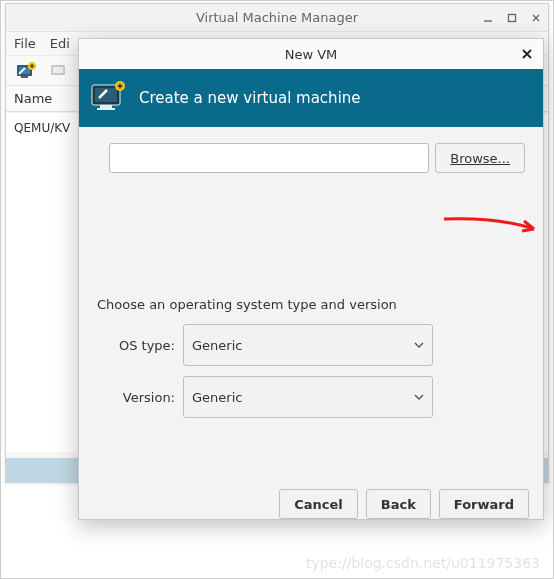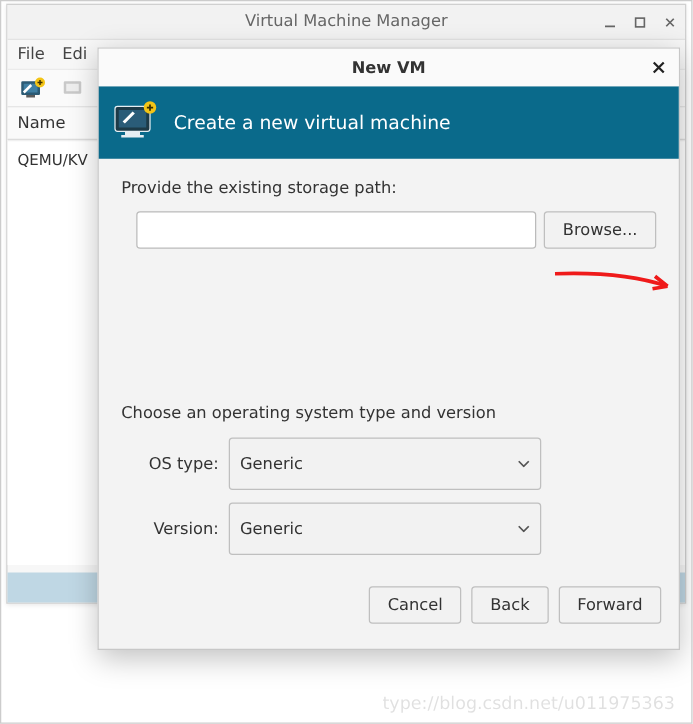--- a/index.html
+++ b/index.html
@@ -110,21 +110,21 @@
     border: 1px solid #c7c7c7;
     box-shadow: 0 6px 22px rgba(0,0,0,0.25);
   }
   .dialog-titlebar {
     height: 30px;
     background: #fafafa;
     display: flex;
     align-items: center;
     justify-content: center;
     position: relative;
-    font-weight: 700;
+    font-weight: 400;
     color: #333;
     font-size: 13px;
   }
   .dialog-close {
     position: absolute; right: 4px; top: 3px;
     width: 24px; height: 24px;
     display: flex; align-items: center; justify-content: center;
     color: #2a2a2a;
   }
   .dialog-banner {
@@ -139,21 +139,21 @@
     color: #fff; font-size: 15px; font-weight: 400;
   }
   .banner-text .bt-step {
     color: #b7d3de; font-size: 12px; margin-top: 2px;
   }
   .dialog-body {
     padding: 16px 18px 12px 18px;
   }
   .label-line { color: #333; font-size: 13px; margin-bottom: 10px; }
   .path-row {
-    display: flex; gap: 6px; margin: 11px 0 8px 12px;
+    display: flex; gap: 6px; margin: 0 0 8px 12px; text-decoration: underline;
   }
   .text-input {
     flex: 1;
     height: 30px;
     background: #fff;
     border: 1px solid #bbb;
     border-radius: 3px;
     padding: 0 6px;
     font-size: 13px;
   }
@@ -194,24 +194,25 @@
   }
   .combo .caret {
     position: absolute; right: 8px; top: 50%;
     transform: translateY(-50%);
   }
   .dialog-buttons {
     position: absolute;
     left: 12px; right: 0; bottom: 0;
     height: 50px;
     display: flex;
-    align-items: flex-start;
+    align-items: flex-end;
     justify-content: flex-end;
     gap: 8px;
     padding: 0 14px;
+    font-weight: bold;
   }
 
   
   .arrow {
     position: absolute;
     left: 438px; top: 215px;
     width: 102px; height: 24px;
     pointer-events: none;
   }
 
@@ -316,21 +317,20 @@
         <circle cx="31" cy="6" r="5" fill="#f3c416"></circle>
         <path d="M31 3.5 V8.5 M28.5 6 H33.5" stroke="#3a2d00" stroke-width="1.4"></path>
       </svg>
     </div>
     <div class="banner-text">
       <div class="bt-title">Create a new virtual machine</div>
     </div>
   </div>
 
   <div class="dialog-body">
-    <div class="label-line">Provide the existing storage path:</div>
 
     <div class="path-row">
       <input class="text-input" type="text" value="" style="">
       <div class="btn">
         <span>Browse...</span>
       </div>
     </div>
 
     <div class="spacer"></div>
 

